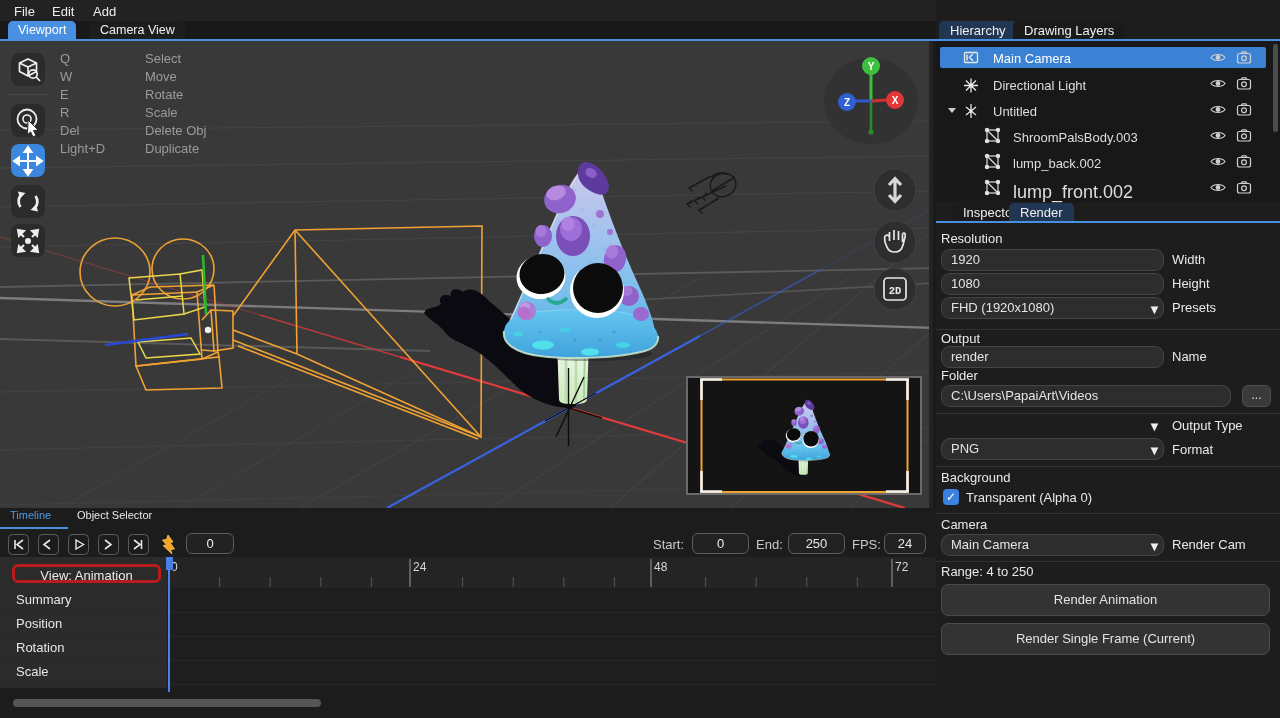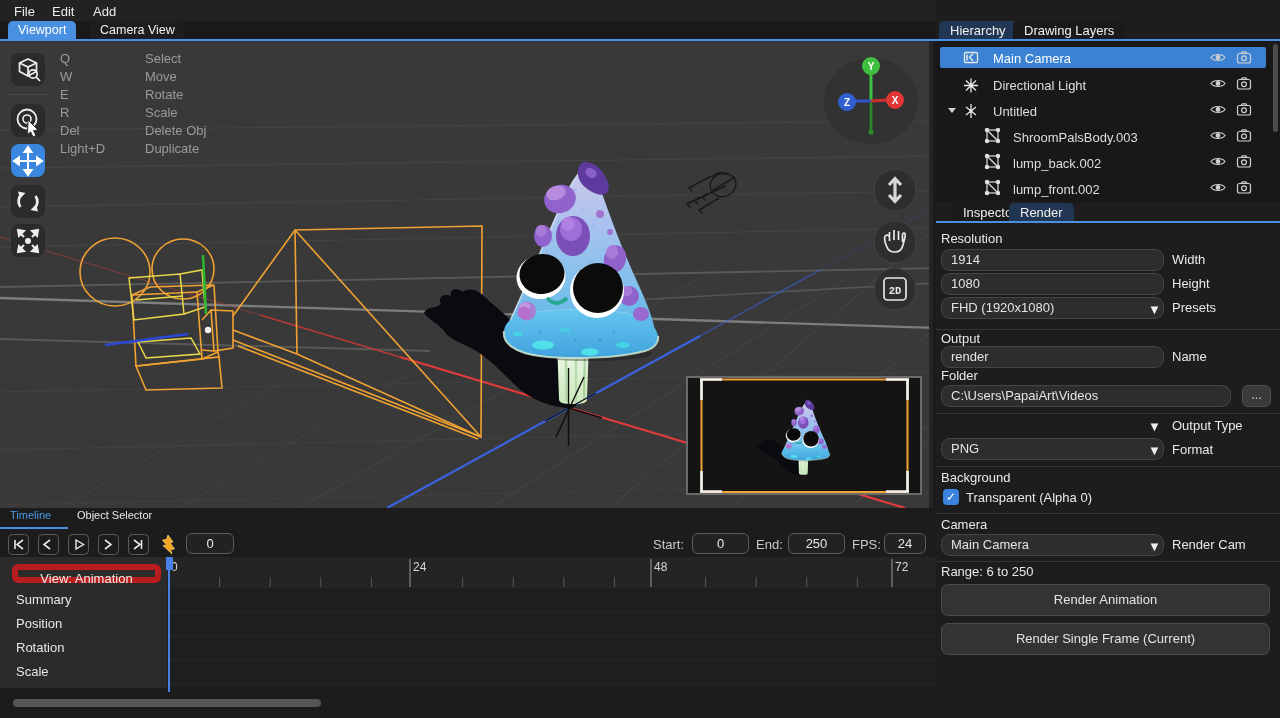--- a/index.html
+++ b/index.html
@@ -386,24 +386,24 @@
       <use href="#ec" y="104"></use>
       <use href="#ec" y="130"></use>
 
     <rect x="337" y="3" width="5" height="88" rx="2.5" fill="#4b4b4b"></rect>
   </svg>
   <div class="abs" style="left:993px;top:51px;font-size:13px;color:#fff">Main Camera</div>
   <div class="abs" style="left:993px;top:78px;font-size:13px;color:#dedede">Directional Light</div>
   <div class="abs" style="left:993px;top:104px;font-size:13px;color:#dedede">Untitled</div>
   <div class="abs" style="left:1013px;top:130px;font-size:13px;color:#dedede">ShroomPalsBody.003</div>
   <div class="abs" style="left:1013px;top:156px;font-size:13px;color:#dedede">lump_back.002</div>
-  <div class="abs" style="left:1013px;top:182px;font-size:13px;color:#dedede">lump_front.002</div>
+  <div class="abs" style="left:1013px;top:182px;font-size:18px;color:#dedede">lump_front.002</div>
 
   <div class="lbl" style="left:941px;top:231px">Resolution</div>
-  <div class="fld" style="top:249px">1914</div>
+  <div class="fld" style="top:249px">1920</div>
     <div class="flbl" style="top:252px">Width</div>
   <div class="fld" style="top:273px">1080</div>
     <div class="flbl" style="top:276px">Height</div>
   <div class="fld" style="top:297px">FHD (1920x1080)</div>
     <div class="flbl" style="top:300px">Presets</div>
   <div class="ddarrow" style="left:1148px;top:302px">▼</div>
   <div class="divider" style="top:329px"></div>
   <div class="lbl" style="left:941px;top:331px">Output</div>
   <div class="fld" style="top:346px">render</div>
     <div class="flbl" style="top:349px">Name</div>
@@ -419,21 +419,21 @@
   <div class="divider" style="top:466px"></div>
   <div class="lbl" style="left:941px;top:470px">Background</div>
   <div class="abs" style="left:943px;top:489px;width:16px;height:16px;background:#3b82e0;border-radius:4px;color:#fff;font-size:12px;text-align:center;line-height:16px">✓</div>
   <div class="lbl" style="left:966px;top:490px">Transparent (Alpha 0)</div>
   <div class="divider" style="top:513px"></div>
   <div class="lbl" style="left:941px;top:517px">Camera</div>
   <div class="fld" style="top:534px">Main Camera</div>
     <div class="flbl" style="top:537px">Render Cam</div>
   <div class="ddarrow" style="left:1148px;top:539px">▼</div>
   <div class="divider" style="top:561px"></div>
-  <div class="lbl" style="left:941px;top:564px">Range: 6 to 250</div>
+  <div class="lbl" style="left:941px;top:564px">Range: 4 to 250</div>
   <div class="bigbtn" style="top:584px">Render Animation</div>
   <div class="bigbtn" style="top:623px">Render Single Frame (Current)</div>
 
   <svg class="abs" style="left:0;top:530px" width="936" height="30" viewBox="0 0 936 30">
     <g fill="none" stroke="#e8e8e8" stroke-width="1.6">
       <rect x="8.5" y="4.5" width="20" height="20" rx="4" stroke="#5c5c5c" stroke-width="1"></rect>
       <rect x="38.5" y="4.5" width="20" height="20" rx="4" stroke="#5c5c5c" stroke-width="1"></rect>
       <rect x="68.5" y="4.5" width="20" height="20" rx="4" stroke="#5c5c5c" stroke-width="1"></rect>
       <rect x="98.5" y="4.5" width="20" height="20" rx="4" stroke="#5c5c5c" stroke-width="1"></rect>
       <rect x="128.5" y="4.5" width="20" height="20" rx="4" stroke="#5c5c5c" stroke-width="1"></rect>
@@ -479,21 +479,21 @@
         <line x1="725" y1="2" x2="725" y2="30"></line>
     </g>
     <g fill="#d8d8d8" font-size="12" font-family="Liberation Sans, sans-serif">
       <text x="4" y="14">0</text>
         <text x="246" y="14">24</text>
       <text x="487" y="14">48</text>
         <text x="728" y="14">72</text>
     </g>
   </svg>
 
-  <div class="abs" style="left:12px;top:564px;width:149px;height:19px;border:6px solid #b91c1c;border-radius:6px;background:#2b2b2b;color:#ececec;font-size:13px;text-align:center;line-height:18px">View: Animation</div>
+  <div class="abs" style="left:12px;top:564px;width:149px;height:19px;border:3px solid #b91c1c;border-radius:6px;background:#2b2b2b;color:#ececec;font-size:13px;text-align:center;line-height:18px">View: Animation</div>
   <div class="abs" style="left:0px;top:588px;width:936px;height:100px;background:#1e1e1e"></div>
   <div class="abs" style="left:0px;top:588px;width:167px;height:100px;background:#2b2b2b"></div>
   <div class="trow" style="top:592px">Summary</div>
   <div class="trow" style="top:616px">Position</div>
   <div class="trow" style="top:640px">Rotation</div>
   <div class="trow" style="top:664px">Scale</div>
   <div class="abs" style="left:0;top:612px;width:936px;height:1px;background:#272727"></div>
   <div class="abs" style="left:0;top:636px;width:936px;height:1px;background:#272727"></div>
   <div class="abs" style="left:0;top:660px;width:936px;height:1px;background:#272727"></div>
   <div class="abs" style="left:0;top:684px;width:936px;height:1px;background:#272727"></div>

